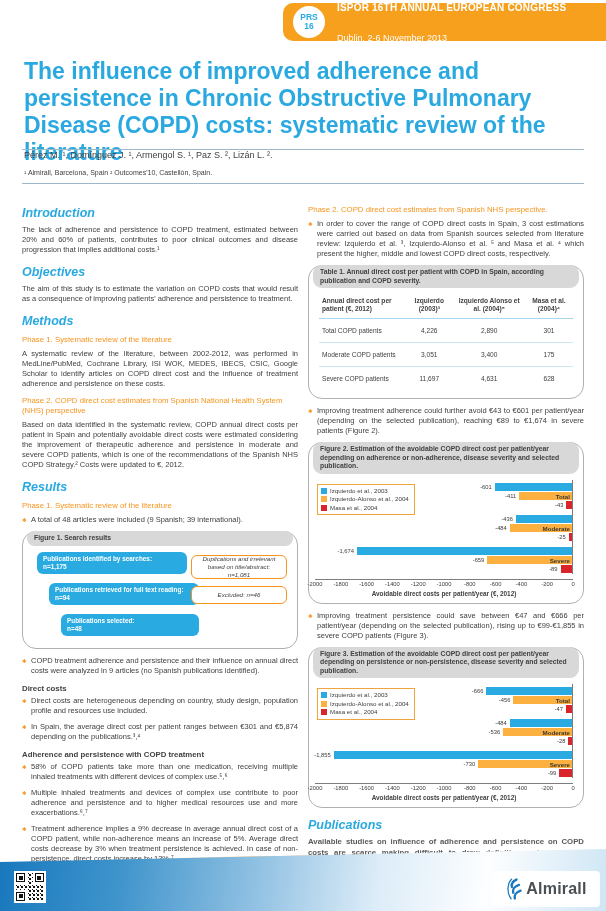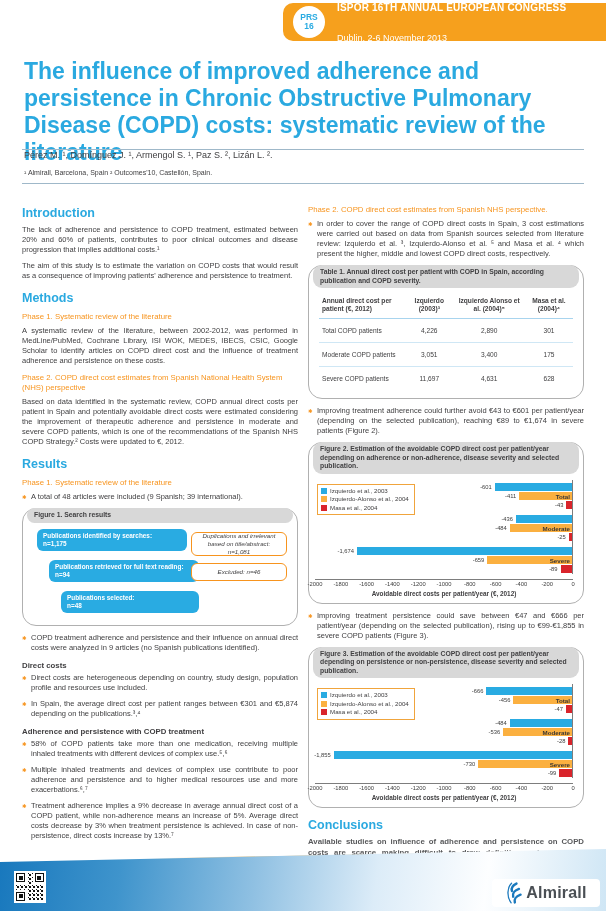--- a/index.html
+++ b/index.html
@@ -21,21 +21,21 @@
   .poster-title{position:absolute;left:24px;top:58px;width:560px;color:#2aa9e0;
                 font-size:23px;font-weight:bold;line-height:27px;}
   .rule{position:absolute;left:22px;width:562px;height:1px;background:#9fb8c9;}
   .authors{position:absolute;left:24px;top:150px;font-size:9px;color:#414042;}
   .affils{position:absolute;left:24px;top:169px;font-size:7px;color:#414042;}
 
   
   .columns{position:absolute;left:22px;top:196px;width:562px;display:flex;gap:10px;}
   .col{width:276px;}
 
-  h2.sec{color:#2aa9e0;font-size:12.5px;font-weight:bold;margin:10px 0 5px 0;}
+  h2.sec{color:#2aa9e0;font-size:12.5px;font-weight:bold;margin:10px 0 5px 0;font-style:italic;}
   .sub-orange{color:#f7941e;font-weight:normal;font-size:7.8px;margin:7px 0 4px 0;line-height:10px;}
   .sub-dark{color:#414042;font-weight:bold;font-size:7.8px;margin:8px 0 3px 0;}
   p.body{font-size:7.5px;line-height:10px;text-align:justify;margin:0 0 6px 0;}
   .bullet{position:relative;padding-left:9px;font-size:7.5px;line-height:10px;
           text-align:justify;margin:0 0 6px 0;}
   .bullet::before{content:"\2731";position:absolute;left:0;top:0;color:#f7941e;font-size:5.5px;}
   p.concl{font-size:7.8px;line-height:10.5px;font-weight:bold;color:#58595b;
           text-align:justify;margin:0 0 8px 0;}
 
   
@@ -78,21 +78,21 @@
 
   
   .footer-orange{position:absolute;bottom:60px;left:150px;width:470px;height:1.5px;
                  background:linear-gradient(90deg,rgba(246,160,29,0),#f6a01d 40%);
                  transform:rotate(-1deg);transform-origin:right center;}
   .footer-band{position:absolute;left:0;bottom:0;width:606px;height:64px;
                background:linear-gradient(97deg,#1878bd 0%,#3f94cc 20%,#8fc0e2 42%,
                           #dcecf8 62%,#fdfeff 80%,#cfe6f5 100%);
                clip-path:polygon(0 15px,100% 2px,100% 64px,0 64px);}
   .qr{position:absolute;left:14px;bottom:8px;width:32px;height:32px;background:#fff;padding:2px;}
-  .logo-box{position:absolute;right:6px;bottom:4px;width:108px;height:28px;background:#fff;
+  .logo-box{position:absolute;right:6px;bottom:4px;width:108px;height:36px;background:#fff;
             border-radius:4px;display:flex;align-items:center;justify-content:center;gap:3px;}
   .logo-text{font-size:16px;font-weight:bold;color:#4a4f54;letter-spacing:.2px;}
 </style>
 </head>
 <body>
 
 <div class="page">
 
   <div class="banner">
     <div class="badge">
@@ -110,20 +110,21 @@
   <div class="authors">Pérez M. ¹, Domínguez J. ¹, Armengol S. ¹, Paz S. ², Lizán L. ².</div>
   <div class="affils">¹ Almirall, Barcelona, Spain  ² Outcomes'10, Castellón, Spain.</div>
   <div class="rule" style="top:183px"></div>
 
   <div class="columns">
 
     <div class="col">
       <h2 class="sec">Introduction</h2>
       <p class="body">The lack of adherence and persistence to COPD treatment, estimated between 20% and 60% of patients, contributes to poor clinical outcomes and disease progression that implies additional costs.¹</p>
 
+      <h2 class="sec">Objectives</h2>
       <p class="body">The aim of this study is to estimate the variation on COPD costs that would result as a consequence of improving patients' adherence and persistence to treatment.</p>
 
       <h2 class="sec">Methods</h2>
       <div class="sub-orange">Phase 1. Systematic review of the literature</div>
       <p class="body">A systematic review of the literature, between 2002-2012, was performed in MedLine/PubMed, Cochrane Library, ISI WOK, MEDES, IBECS, CSIC, Google Scholar to identify articles on COPD direct cost and the influence of treatment adherence and persistence on these costs.</p>
       <div class="sub-orange">Phase 2. COPD direct cost estimates from Spanish National Health System (NHS) perspective</div>
       <p class="body">Based on data identified in the systematic review, COPD annual direct costs per patient in Spain and potentially avoidable direct costs were estimated considering the improvement of therapeutic adherence and persistence in moderate and severe COPD patients, which is one of the recommendations of the Spanish NHS COPD Strategy.² Costs were updated to €, 2012.</p>
 
       <h2 class="sec">Results</h2>
       <div class="sub-orange">Phase 1. Systematic review of the literature</div>
@@ -358,21 +359,21 @@
               <span class="tick" style="left: 60%;">-800</span>
               <span class="tick" style="left: 70%;">-600</span>
               <span class="tick" style="left: 80%;">-400</span>
               <span class="tick" style="left: 90%;">-200</span>
               <span class="tick" style="left: 100%;">0</span>
             </div>
           <div class="xlabel">Avoidable direct costs per patient/year (€, 2012)</div>
         </div>
       </div>
 
-      <h2 class="sec">Conclusions</h2>
+      <h2 class="sec">Publications</h2>
       <p class="concl">Available studies on influence of adherence and persistence on COPD costs are scarce making difficult to draw definitive and consistent conclusions.</p>
       <p class="concl">Nevertheless, improving therapeutic adherence and persistence are crucial to optimize outcomes and reduce COPD costs in the Spanish NHS.</p>
 
       <h2 class="sec">Bibliography</h2>
 
     </div>
   </div>
 
   <div class="footer-orange"></div>
   <div class="footer-band"></div>

